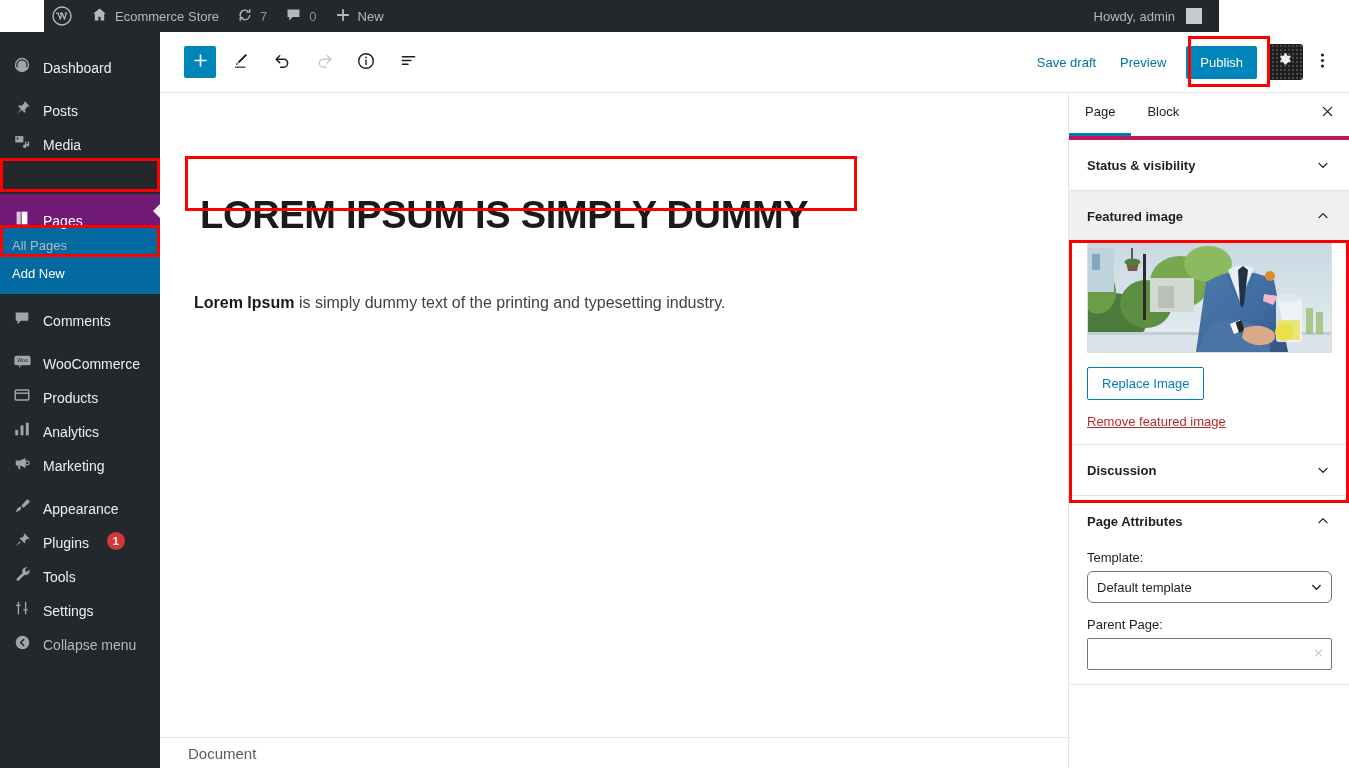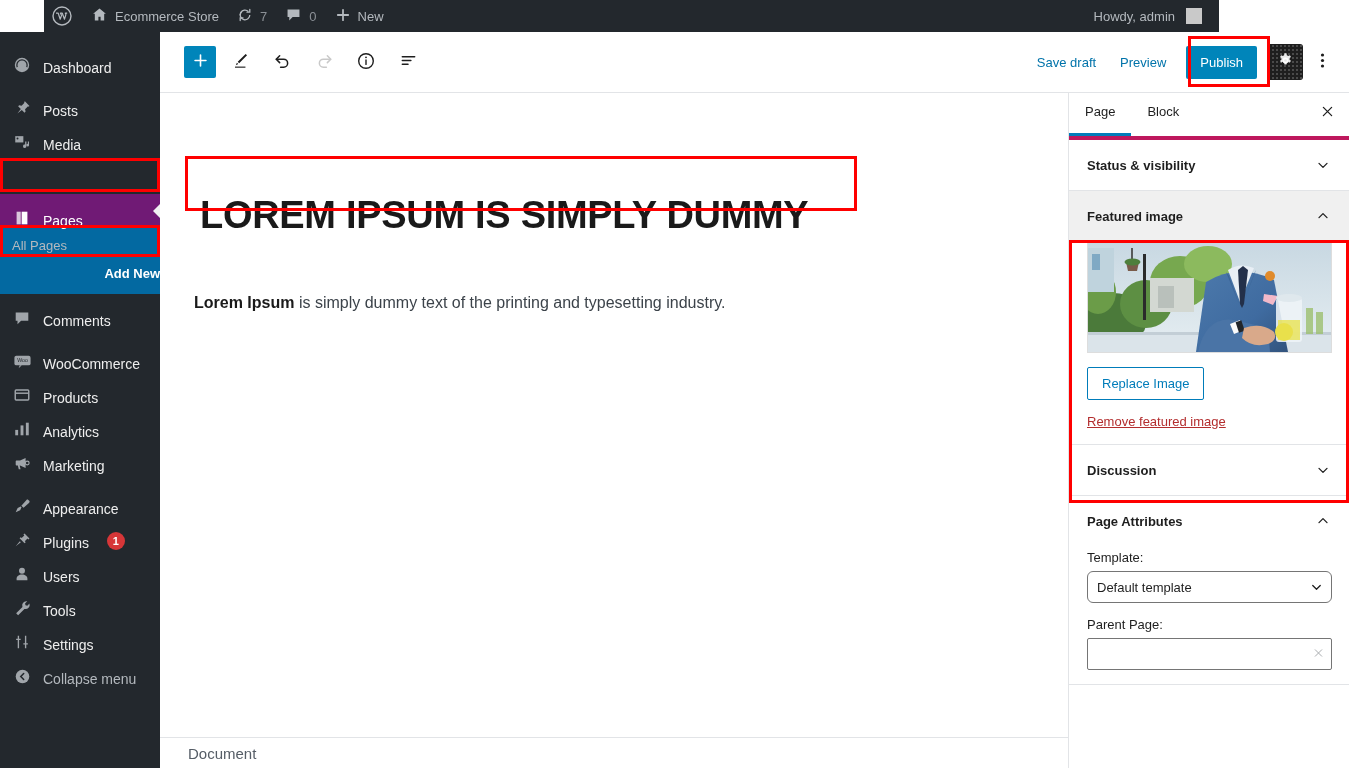--- a/index.html
+++ b/index.html
@@ -63,21 +63,21 @@
     border-bottom: 8px solid transparent;
     border-right: 8px solid #f1f1f1;
   }
   .menu-sep { height: 9px; }
   .submenu { background: #0369a1; padding: 4px 0 6px 0; }
   .submenu-item {
     display: block; padding: 5px 0 5px 12px;
     color: #b4b9be; font-size: 13px; cursor: pointer;
     line-height: 18px;
   }
-  .submenu-item.current { color: #fff; font-weight: bold; text-align: right; }
+  .submenu-item.current { color: #fff; font-weight: normal; }
   .badge-count {
     display: inline-flex; align-items: center; justify-content: center;
     min-width: 18px; height: 18px; padding: 0 5px;
     background: #d63638; color: #fff;
     border-radius: 9px; font-size: 11px; font-weight: bold;
     margin-left: 7px;
   }
   .collapse-item { color: #b4b9be; }
   .collapse-item .mi-label { color: #b4b9be; }
 
@@ -425,29 +425,20 @@
     <span class="mi-ico">
       <svg width="18" height="18" viewBox="0 0 20 20" fill="currentColor">
           <path d="M12.8 2.7l-1.2 1.2 1 1-3 3-1-1-1.3 1.2 5.6 5.6 1.2-1.3-1-1 3-3 1 1 1.2-1.2-5.5-5.5z"></path>
           <path d="M7.6 11.3L3 17l5.7-4.6-1.1-1.1z"></path>
         </svg>
     </span>
     <span class="mi-label">Plugins</span>
     <span class="badge-count">1</span>
   </div>
 
-  <div class="menu-item">
-    <span class="mi-ico">
-      <svg width="18" height="18" viewBox="0 0 20 20" fill="currentColor">
-          <circle cx="10" cy="6.3" r="3.3"></circle>
-          <path d="M10 10.6c-3.4 0-6 2-6 4.4V17h12v-2c0-2.4-2.6-4.4-6-4.4z"></path>
-        </svg>
-    </span>
-    <span class="mi-label">Users</span>
-  </div>
 
   <div class="menu-item">
     <span class="mi-ico">
       <svg width="18" height="18" viewBox="0 0 20 20" fill="currentColor">
           <path d="M14.8 2.6a4.6 4.6 0 0 0-4.3 6.2l-7 7 2.2 2.2 7-7a4.6 4.6 0 0 0 5.6-5.9l-2.4 2.4-2-.5-.5-2 2.4-2.4a4.6 4.6 0 0 0-1-0z"></path>
         </svg>
     </span>
     <span class="mi-label">Tools</span>
   </div>
 

